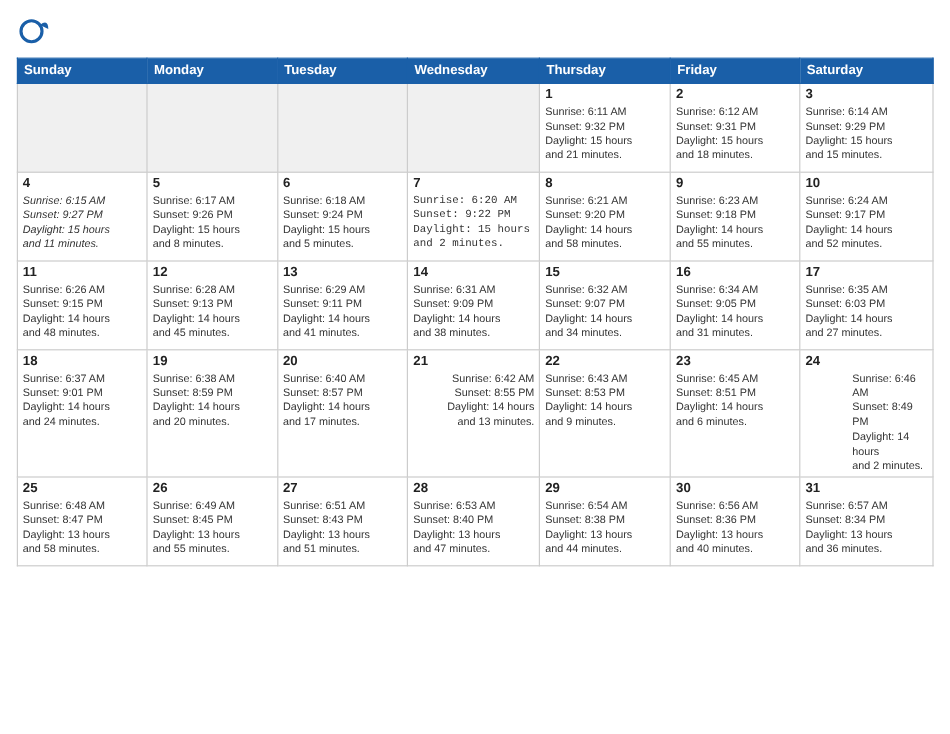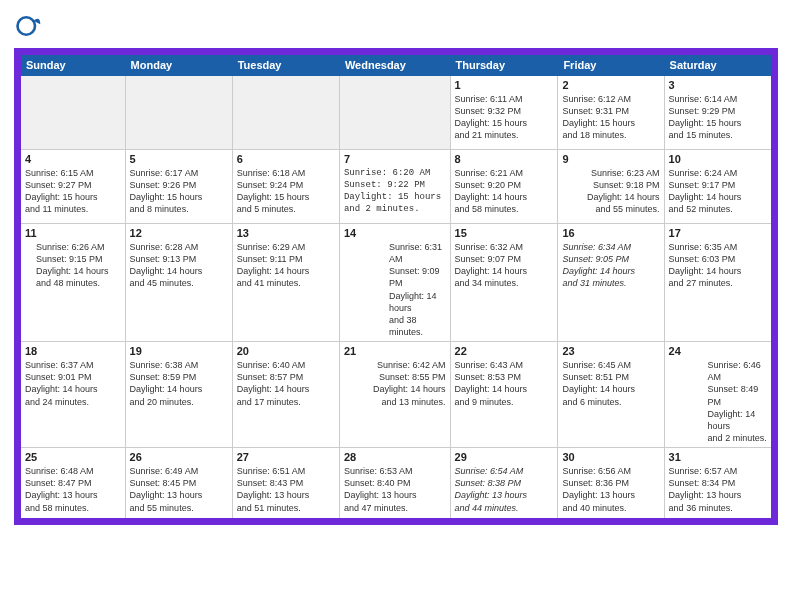--- a/index.html
+++ b/index.html
@@ -54,21 +54,21 @@
       color: #222;
       line-height: 1.1;
     }
     .location {
       font-size: 14px;
       color: #444;
     }
     .calendar {
       width: 100%;
       border-collapse: collapse;
-      border: 7px solid #6d28d9;
+      border: 1px solid #6d28d9;
       font-size: 9.5px;
     }
     .calendar th {
       background: #1a5fa8;
       color: #fff;
       text-align: left;
       padding: 4px 5px;
       font-size: 11px;
       font-weight: bold;
       border: 1px solid #1a5fa8;
@@ -152,21 +152,21 @@
             <div class="day-num">3</div>
             <div class="day-info" style="white-space: pre-line;">Sunrise: 6:14 AM
 Sunset: 9:29 PM
 Daylight: 15 hours
 and 15 minutes.</div>
           </td>
         </tr>
         <tr>
           <td>
             <div class="day-num">4</div>
-            <div class="day-info" style="white-space: pre-line;">Sunrise: 6:15 AM
+            <div class="day-info" style="white-space: pre-line; font-style: italic;">Sunrise: 6:15 AM
 Sunset: 9:27 PM
 Daylight: 15 hours
 and 11 minutes.</div>
           </td>
           <td>
             <div class="day-num">5</div>
             <div class="day-info" style="white-space: pre-line;">Sunrise: 6:17 AM
 Sunset: 9:26 PM
 Daylight: 15 hours
 and 8 minutes.</div>
@@ -187,72 +187,72 @@
           </td>
           <td>
             <div class="day-num">8</div>
             <div class="day-info" style="white-space: pre-line;">Sunrise: 6:21 AM
 Sunset: 9:20 PM
 Daylight: 14 hours
 and 58 minutes.</div>
           </td>
           <td>
             <div class="day-num">9</div>
-            <div class="day-info" style="white-space: pre-line; text-align: right;">Sunrise: 6:23 AM
+            <div class="day-info" style="white-space: pre-line;">Sunrise: 6:23 AM
 Sunset: 9:18 PM
 Daylight: 14 hours
 and 55 minutes.</div>
           </td>
           <td>
             <div class="day-num">10</div>
             <div class="day-info" style="white-space: pre-line;">Sunrise: 6:24 AM
 Sunset: 9:17 PM
 Daylight: 14 hours
 and 52 minutes.</div>
           </td>
         </tr>
         <tr>
           <td>
             <div class="day-num">11</div>
-            <div class="day-info" style="white-space: pre-line; margin-left: 11px;">Sunrise: 6:26 AM
+            <div class="day-info" style="white-space: pre-line;">Sunrise: 6:26 AM
 Sunset: 9:15 PM
 Daylight: 14 hours
 and 48 minutes.</div>
           </td>
           <td>
             <div class="day-num">12</div>
             <div class="day-info" style="white-space: pre-line;">Sunrise: 6:28 AM
 Sunset: 9:13 PM
 Daylight: 14 hours
 and 45 minutes.</div>
           </td>
           <td>
             <div class="day-num">13</div>
             <div class="day-info" style="white-space: pre-line;">Sunrise: 6:29 AM
 Sunset: 9:11 PM
 Daylight: 14 hours
 and 41 minutes.</div>
           </td>
           <td>
             <div class="day-num">14</div>
-            <div class="day-info" style="white-space: pre-line; margin-left: 45px;">Sunrise: 6:31 AM
+            <div class="day-info" style="white-space: pre-line;">Sunrise: 6:31 AM
 Sunset: 9:09 PM
 Daylight: 14 hours
 and 38 minutes.</div>
           </td>
           <td>
             <div class="day-num">15</div>
             <div class="day-info" style="white-space: pre-line;">Sunrise: 6:32 AM
 Sunset: 9:07 PM
 Daylight: 14 hours
 and 34 minutes.</div>
           </td>
           <td>
             <div class="day-num">16</div>
-            <div class="day-info" style="white-space: pre-line; font-style: italic;">Sunrise: 6:34 AM
+            <div class="day-info" style="white-space: pre-line;">Sunrise: 6:34 AM
 Sunset: 9:05 PM
 Daylight: 14 hours
 and 31 minutes.</div>
           </td>
           <td>
             <div class="day-num">17</div>
             <div class="day-info" style="white-space: pre-line;">Sunrise: 6:35 AM
 Sunset: 6:03 PM
 Daylight: 14 hours
 and 27 minutes.</div>
@@ -333,21 +333,21 @@
           </td>
           <td>
             <div class="day-num">28</div>
             <div class="day-info" style="white-space: pre-line;">Sunrise: 6:53 AM
 Sunset: 8:40 PM
 Daylight: 13 hours
 and 47 minutes.</div>
           </td>
           <td>
             <div class="day-num">29</div>
-            <div class="day-info" style="white-space: pre-line; font-style: italic;">Sunrise: 6:54 AM
+            <div class="day-info" style="white-space: pre-line;">Sunrise: 6:54 AM
 Sunset: 8:38 PM
 Daylight: 13 hours
 and 44 minutes.</div>
           </td>
           <td>
             <div class="day-num">30</div>
             <div class="day-info" style="white-space: pre-line;">Sunrise: 6:56 AM
 Sunset: 8:36 PM
 Daylight: 13 hours
 and 40 minutes.</div>

